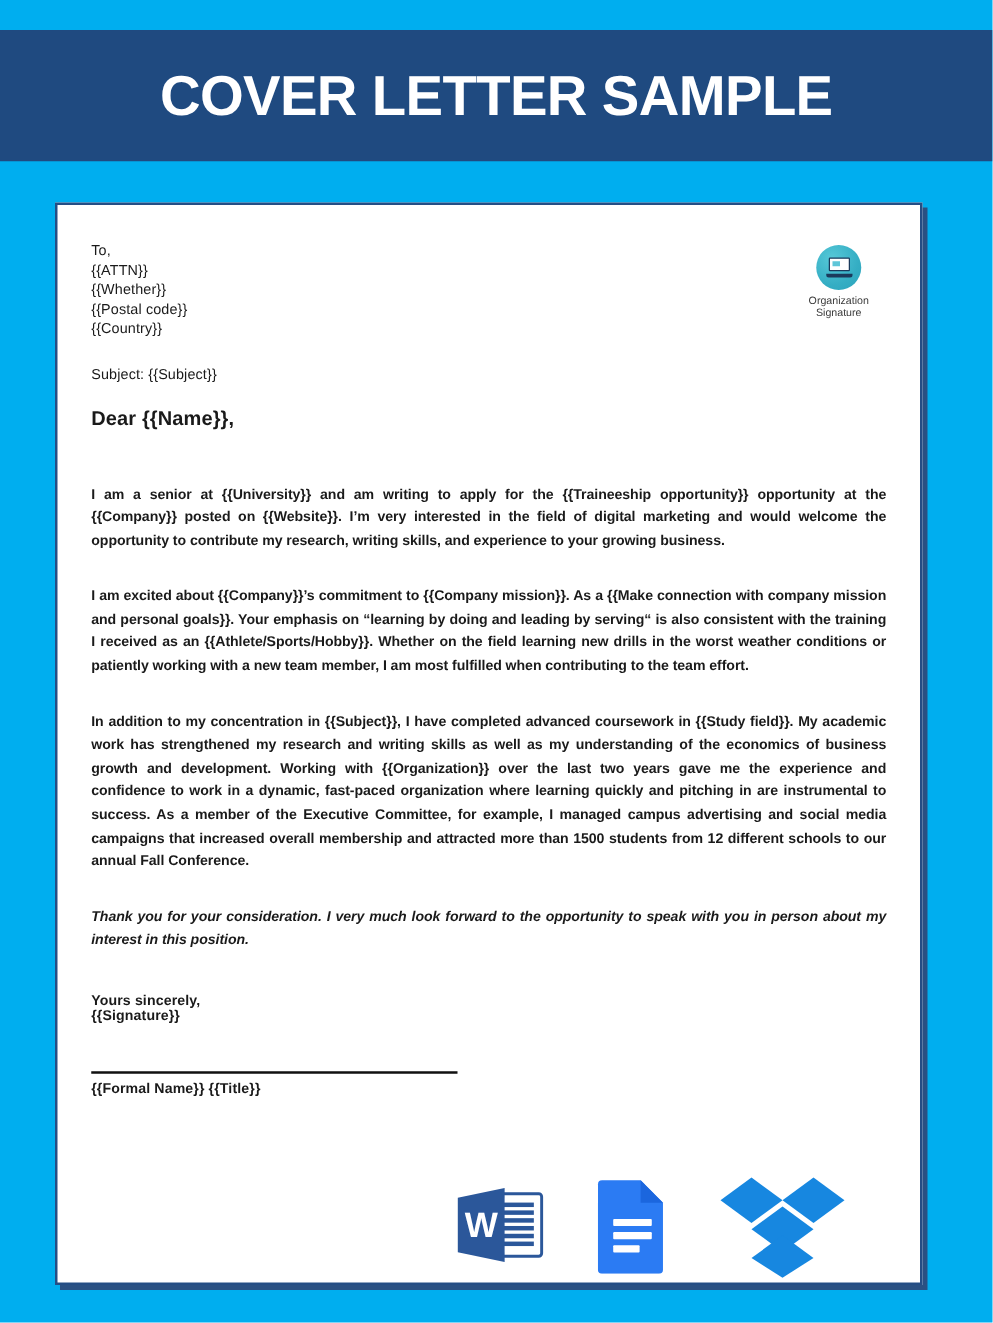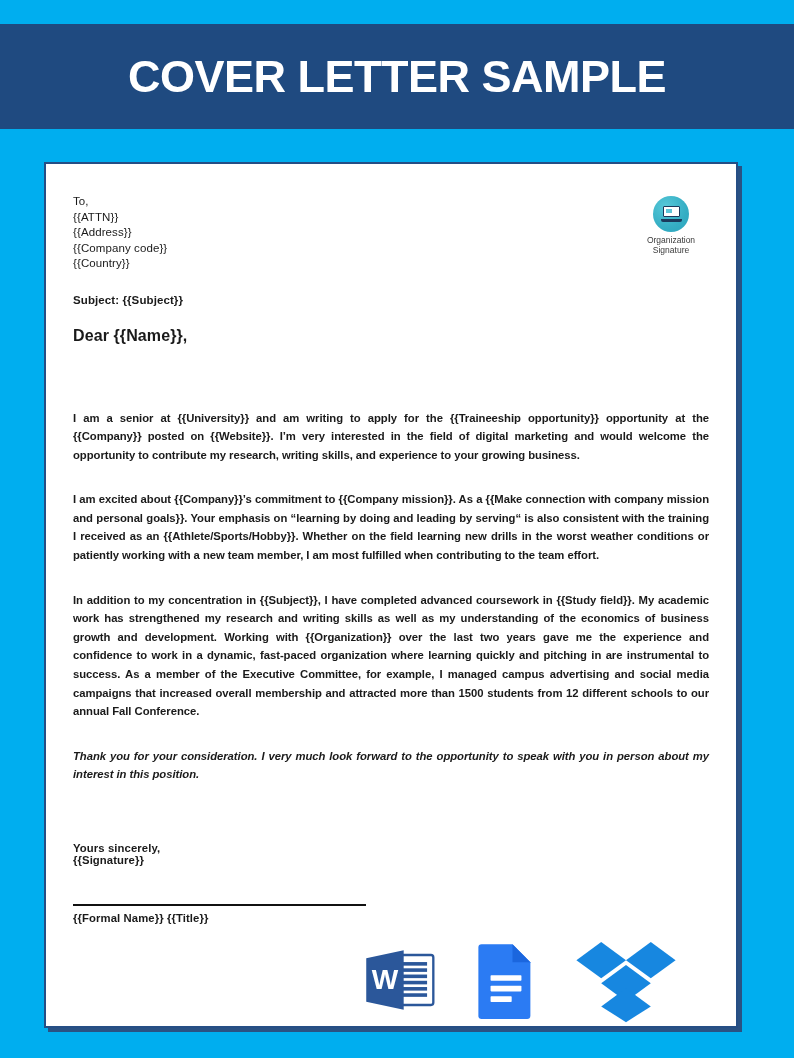--- a/index.html
+++ b/index.html
@@ -137,45 +137,45 @@
   .addr-block {
     font-size: 11.5px;
     line-height: 15.5px;
     font-weight: normal;
     letter-spacing: 0.1px;
   }
 
   .subject-line {
     margin-top: 22px;
     font-size: 11.5px;
-    font-weight: bold;
+    font-weight: normal;
     letter-spacing: 0.1px;
   }
 
   .salutation {
     margin-top: 21px;
     font-size: 16px;
     font-weight: bold;
     letter-spacing: 0.1px;
   }
 
   .body-para {
     margin-top: 26px;
     font-size: 11.3px;
     line-height: 18.6px;
     text-align: justify;
     font-weight: bold;
     letter-spacing: -0.05px;
   }
 
-  .body-para.first { margin-top: 64px; }
+  .body-para.first { margin-top: 42px; }
   .body-para.closing { margin-top: 26px; font-style: italic; }
 
   .signoff {
-    margin-top: 58px;
+    margin-top: 33px;
     font-size: 11.3px;
     font-weight: bold;
     letter-spacing: 0.1px;
   }
 
   .signature-field {
     font-size: 11.3px;
     font-weight: bold;
     letter-spacing: 0.1px;
   }
@@ -232,22 +232,22 @@
       <div>Organization</div>
       <div>Signature</div>
     </div>
   </div>
 
   <div class="letter">
 
     <div class="addr-block">
       <div>To,</div>
       <div>{{ATTN}}</div>
-      <div>{{Address}}</div>
-      <div>{{Company code}}</div>
+      <div>{{Whether}}</div>
+      <div>{{Postal code}}</div>
       <div>{{Country}}</div>
     </div>
 
     <div class="subject-line">Subject: {{Subject}}</div>
 
     <div class="salutation">Dear {{Name}},</div>
 
     <p class="body-para first">I am a senior at {{University}} and am writing to apply for the {{Traineeship opportunity}} opportunity at the {{Company}} posted on {{Website}}. I’m very interested in the field of digital marketing and would welcome the opportunity to contribute my research, writing skills, and experience to your growing business.</p>
     <p class="body-para">I am excited about {{Company}}’s commitment to {{Company mission}}. As a {{Make connection with company mission and personal goals}}. Your emphasis on “learning by doing and leading by serving“ is also consistent with the training I received as an {{Athlete/Sports/Hobby}}. Whether on the field learning new drills in the worst weather conditions or patiently working with a new team member, I am most fulfilled when contributing to the team effort.</p>
     <p class="body-para">In addition to my concentration in {{Subject}}, I have completed advanced coursework in {{Study field}}. My academic work has strengthened my research and writing skills as well as my understanding of the economics of business growth and development. Working with {{Organization}} over the last two years gave me the experience and confidence to work in a dynamic, fast-paced organization where learning quickly and pitching in are instrumental to success. As a member of the Executive Committee, for example, I managed campus advertising and social media campaigns that increased overall membership and attracted more than 1500 students from 12 different schools to our annual Fall Conference.</p>

